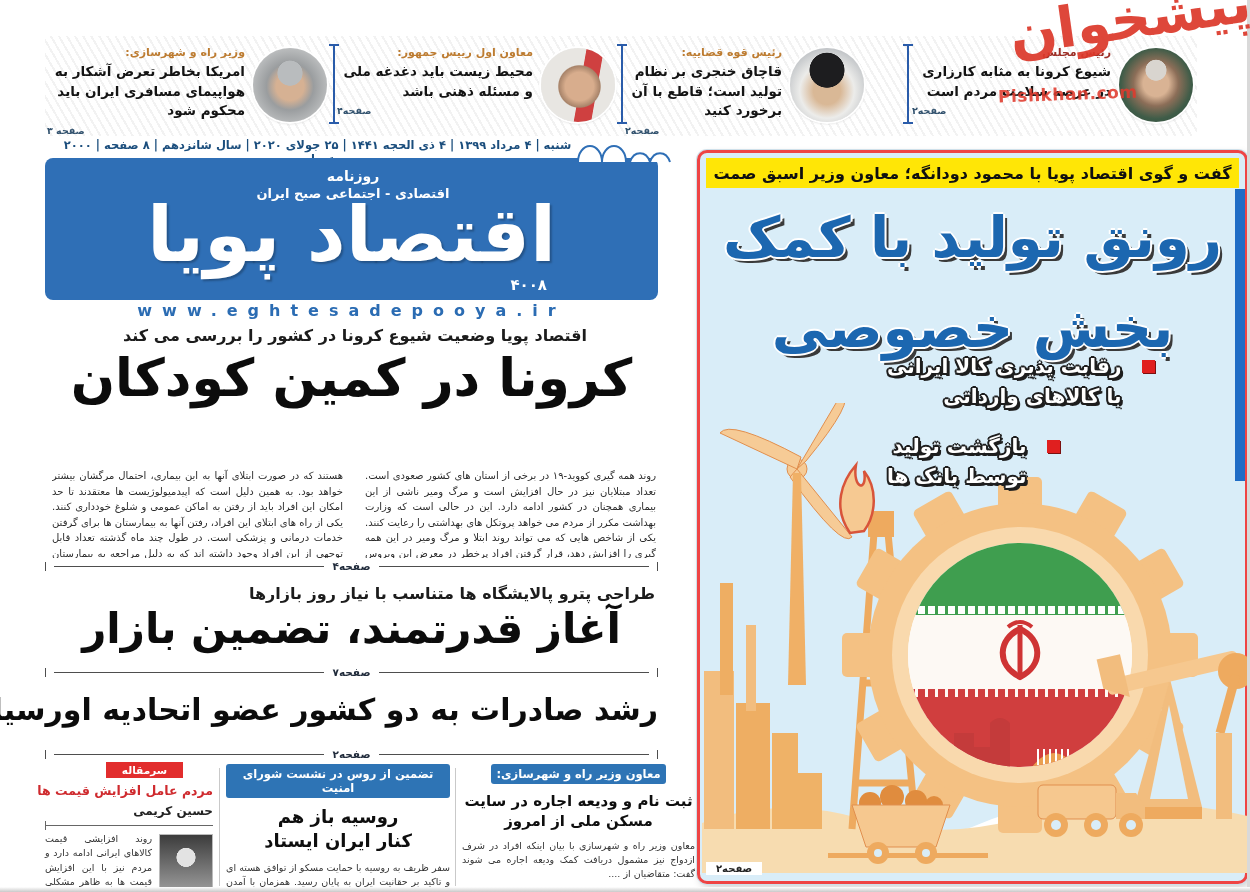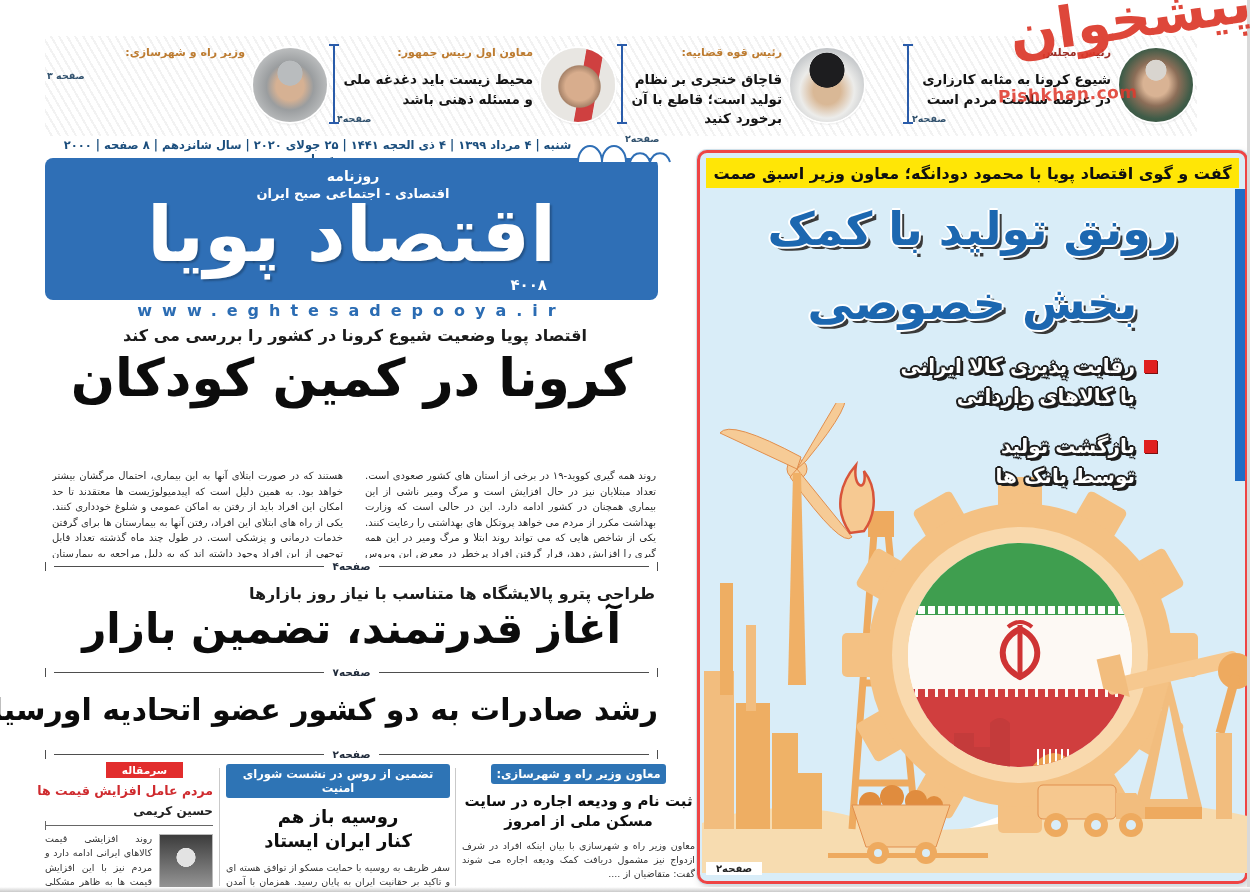--- a/index.html
+++ b/index.html
@@ -26,21 +26,21 @@
             box-shadow:0 0 0 2px #fff,0 1px 3px rgba(0,0,0,.35);overflow:hidden;}
   .p-ghalibaf{background:radial-gradient(circle at 50% 30%,#d9d5cf 0 16%,transparent 17%),
               radial-gradient(circle at 50% 48%,#d9b394 24%,#8c6e58 42%,#3f5c48 66%,#2f4c3a 100%);}
   .p-raisi{background:radial-gradient(circle at 50% 30%,#1d1d1f 0 27%,transparent 28%),
            radial-gradient(circle at 50% 58%,#d9b896 0 24%,#ececea 48%,#9aa0a8 100%);}
   .p-jahangiri{background:radial-gradient(circle at 52% 52%,#d8ad8d 0 26%,#a8846a 38%,transparent 40%),
                linear-gradient(100deg,#e8e6e2 52%,#cf4040 53% 72%,#e8e6e2 73%);}
   .p-eslami{background:radial-gradient(circle at 50% 34%,#b9bcbe 0 20%,transparent 21%),
             radial-gradient(circle at 50% 52%,#d6b193 0 26%,#9a9d9f 44%,#dcdddd 100%);}
   .si-text{position:absolute;right:86px;left:2px;top:10px;text-align:right;}
-  .si-kicker{font-size:11px;font-weight:bold;color:#bd7c31;margin-bottom:11px;}
+  .si-kicker{font-size:11px;font-weight:bold;color:#bd7c31;margin-bottom:3px;}
   .si1 .si-kicker{color:#9c2f27;}
   .si-headline{font-size:13.5px;font-weight:bold;color:#141414;line-height:1.45;}
   .si-page{font-size:9.5px;font-weight:bold;color:#33536f;margin-top:4px;text-align:left;}
   
   .dateline{position:absolute;left:55px;top:138px;width:525px;direction:rtl;text-align:center;
             font-size:11.5px;font-weight:bold;color:#1b4e7d;}
   .waves{position:absolute;left:576px;top:126px;z-index:5;}
   
   .masthead{position:absolute;left:45px;top:158px;width:613px;height:142px;background:#2f6fb6;border-radius:8px;}
   .masthead-title{position:absolute;left:0;right:0;top:22px;color:#fff;font-size:76px;font-weight:bold;
@@ -95,24 +95,24 @@
   .box-body{font-size:9.5px;line-height:1.5;text-align:justify;color:#333;margin-top:7px;}
   .box-page{font-size:11px;font-weight:bold;margin-top:3px;text-align:left;color:#111;}
   
   .lead-panel{position:absolute;left:697px;top:150px;width:551px;height:734px;background:#d9edf8;
               border:3px solid #ef4444;border-radius:10px;box-sizing:border-box;
               box-shadow:0 0 0 1px #cfe0ea,3px 4px 8px rgba(0,0,0,.18);}
   .yellow-bar{position:absolute;left:6px;right:6px;top:5px;height:30px;background:#ffe606;display:flex;
               align-items:center;justify-content:center;font-size:16px;font-weight:bold;color:#101010;direction:rtl;}
   .blue-edge{position:absolute;right:0;top:36px;width:10px;height:292px;background:#1f6cc5;}
   .lead-headline{position:absolute;left:20px;right:20px;top:40px;direction:rtl;text-align:center;
-                 font-size:46px;font-weight:bold;color:#1c67b0;line-height:1.6;
+                 font-size:56px;font-weight:bold;color:#1c67b0;line-height:1.6;
                  text-shadow:-2px 0 #fff,2px 0 #fff,0 -2px #fff,0 2px #fff,4px 4px 0 #3a3a3a;}
   .bullets{position:absolute;right:88px;top:198px;width:270px;direction:rtl;z-index:6;}
-  .bullet{display:flex;gap:9px;margin-bottom:20px;}
+  .bullet{display:flex;gap:21px;margin-bottom:20px;justify-content:flex-end;}
   .bullet-sq{flex:0 0 13px;width:13px;height:13px;background:#e01f1f;margin-top:9px;box-shadow:1px 1px 0 #7a1010;}
   .bullet-text{font-size:20px;font-weight:bold;color:#fff;line-height:1.5;
                text-shadow:-2px 0 #1e1e1e,2px 0 #1e1e1e,0 -2px #1e1e1e,0 2px #1e1e1e,
                            -1.5px -1.5px #1e1e1e,1.5px 1.5px #1e1e1e,-1.5px 1.5px #1e1e1e,
                            1.5px -1.5px #1e1e1e,3px 3px 0 #1e1e1e;}
   .illus{position:absolute;left:2px;right:2px;bottom:8px;height:470px;}
   .panel-page{position:absolute;left:6px;bottom:6px;background:#fff;padding:1px 10px;font-size:10px;
               font-weight:bold;color:#222;z-index:7;}
 </style>
 </head>
@@ -145,20 +145,21 @@
       <div class="si-text">
         <div class="si-kicker">معاون اول رییس جمهور:</div>
         <div class="si-headline">محیط زیست باید دغدغه ملی و مسئله ذهنی باشد</div>
         <div class="si-page">صفحه۴</div>
       </div>
     </div>
     <div class="strip-item si4">
       <div class="si-photo p-eslami"></div>
       <div class="si-text">
         <div class="si-kicker">وزیر راه و شهرسازی:</div>
+        <div class="si-headline">امریکا بخاطر تعرض آشکار به هواپیمای مسافری ایران باید محکوم شود</div>
         <div class="si-page">صفحه ۳</div>
       </div>
     </div>
     <div class="sep sp1"></div>
     <div class="sep sp2"></div>
     <div class="sep sp3"></div>
   </div>
 
   <div class="dateline">شنبه | ۴ مرداد ۱۳۹۹ | ۴ ذی الحجه ۱۴۴۱ | ۲۵ جولای ۲۰۲۰ | سال شانزدهم | ۸ صفحه | ۲۰۰۰ تومان</div>
   <svg class="waves" width="96" height="38" viewBox="0 0 96 38">

